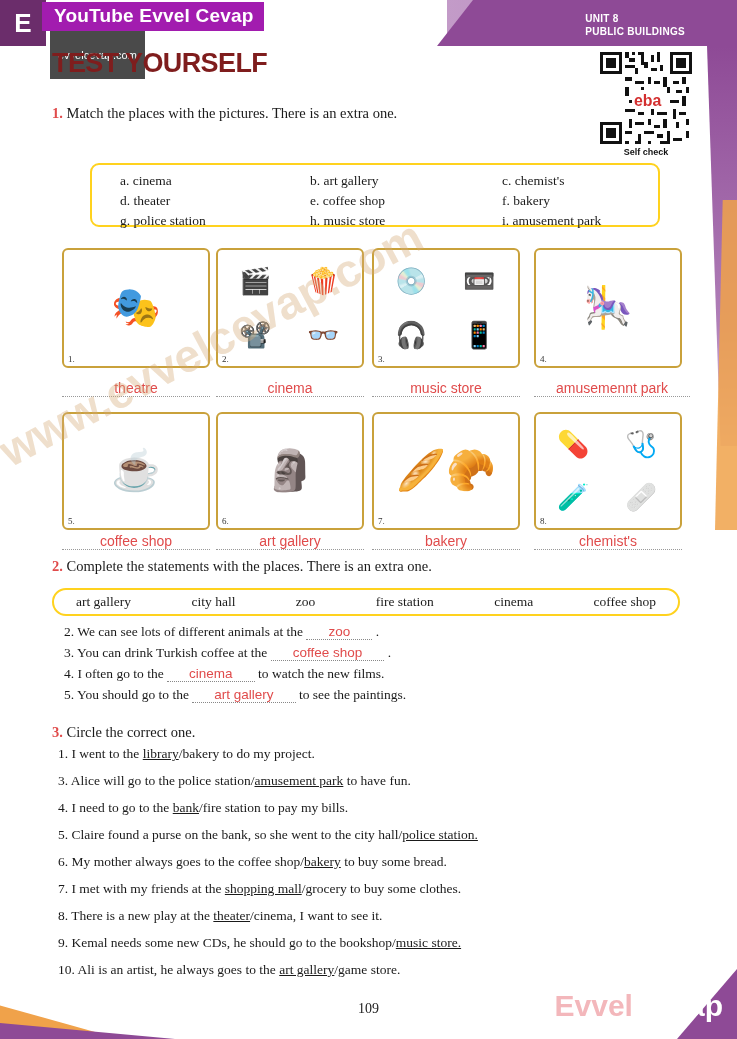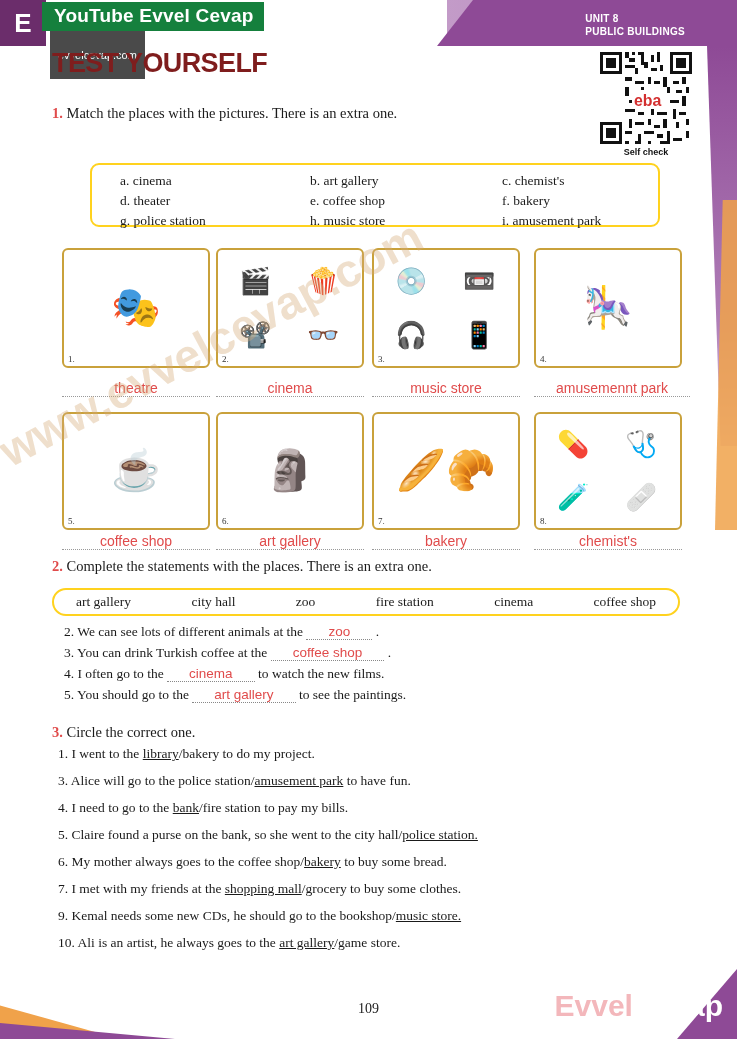--- a/index.html
+++ b/index.html
@@ -60,21 +60,21 @@
   }
   .bottom-right-wedge {
     position:absolute; right:0; bottom:0; width:60px; height:70px;
     background:#8e4a96;
     clip-path: polygon(100% 0, 100% 100%, 0 100%);
   }
 
   
   .yt-badge {
     position:absolute; left:42px; top:2px;
-    background:#15803d; color:#fff; padding:3px 10px 4px 12px;
+    background:#a21caf; color:#fff; padding:3px 10px 4px 12px;
     font-family:"Liberation Sans", sans-serif; font-size:19px; font-weight:bold;
     letter-spacing:.2px;
   }
   .site-badge {
     position:absolute; left:50px; top:31px;
     background:#4a4a4a; color:#fff; padding:18px 8px;
     font-family:"Liberation Sans", sans-serif; font-size:11px;
   }
   .wm-diag {
     position:absolute; left:-10px; top:430px; width:720px;
@@ -427,20 +427,24 @@
   </div>
   <div class="q3-item">
     <span>6.</span>
     <span>My mother always goes to the coffee shop/</span><span></span><span></span><span class="u">bakery</span><span> to buy some bread.</span>
   </div>
   <div class="q3-item">
     <span>7.</span>
     <span>I met with my friends at the </span><span class="u">shopping mall</span><span>/</span><span>grocery</span><span> to buy some clothes.</span>
   </div>
   <div class="q3-item">
+    <span>8.</span>
+    <span>There is a new play at the </span><span class="u">theater</span><span>/</span><span>cinema</span><span>, I want to see it.</span>
+  </div>
+  <div class="q3-item">
     <span>9.</span>
     <span>Kemal needs some new CDs, he should go to the bookshop/</span><span></span><span></span><span class="u">music store.</span><span></span>
   </div>
   <div class="q3-item">
     <span>10.</span>
     <span>Ali is an artist, he always goes to the </span><span class="u">art gallery</span><span>/</span><span>game store</span><span>.</span>
   </div>
 </div>
 
 <div class="wm-diag">www.evvelcevap.com</div>

